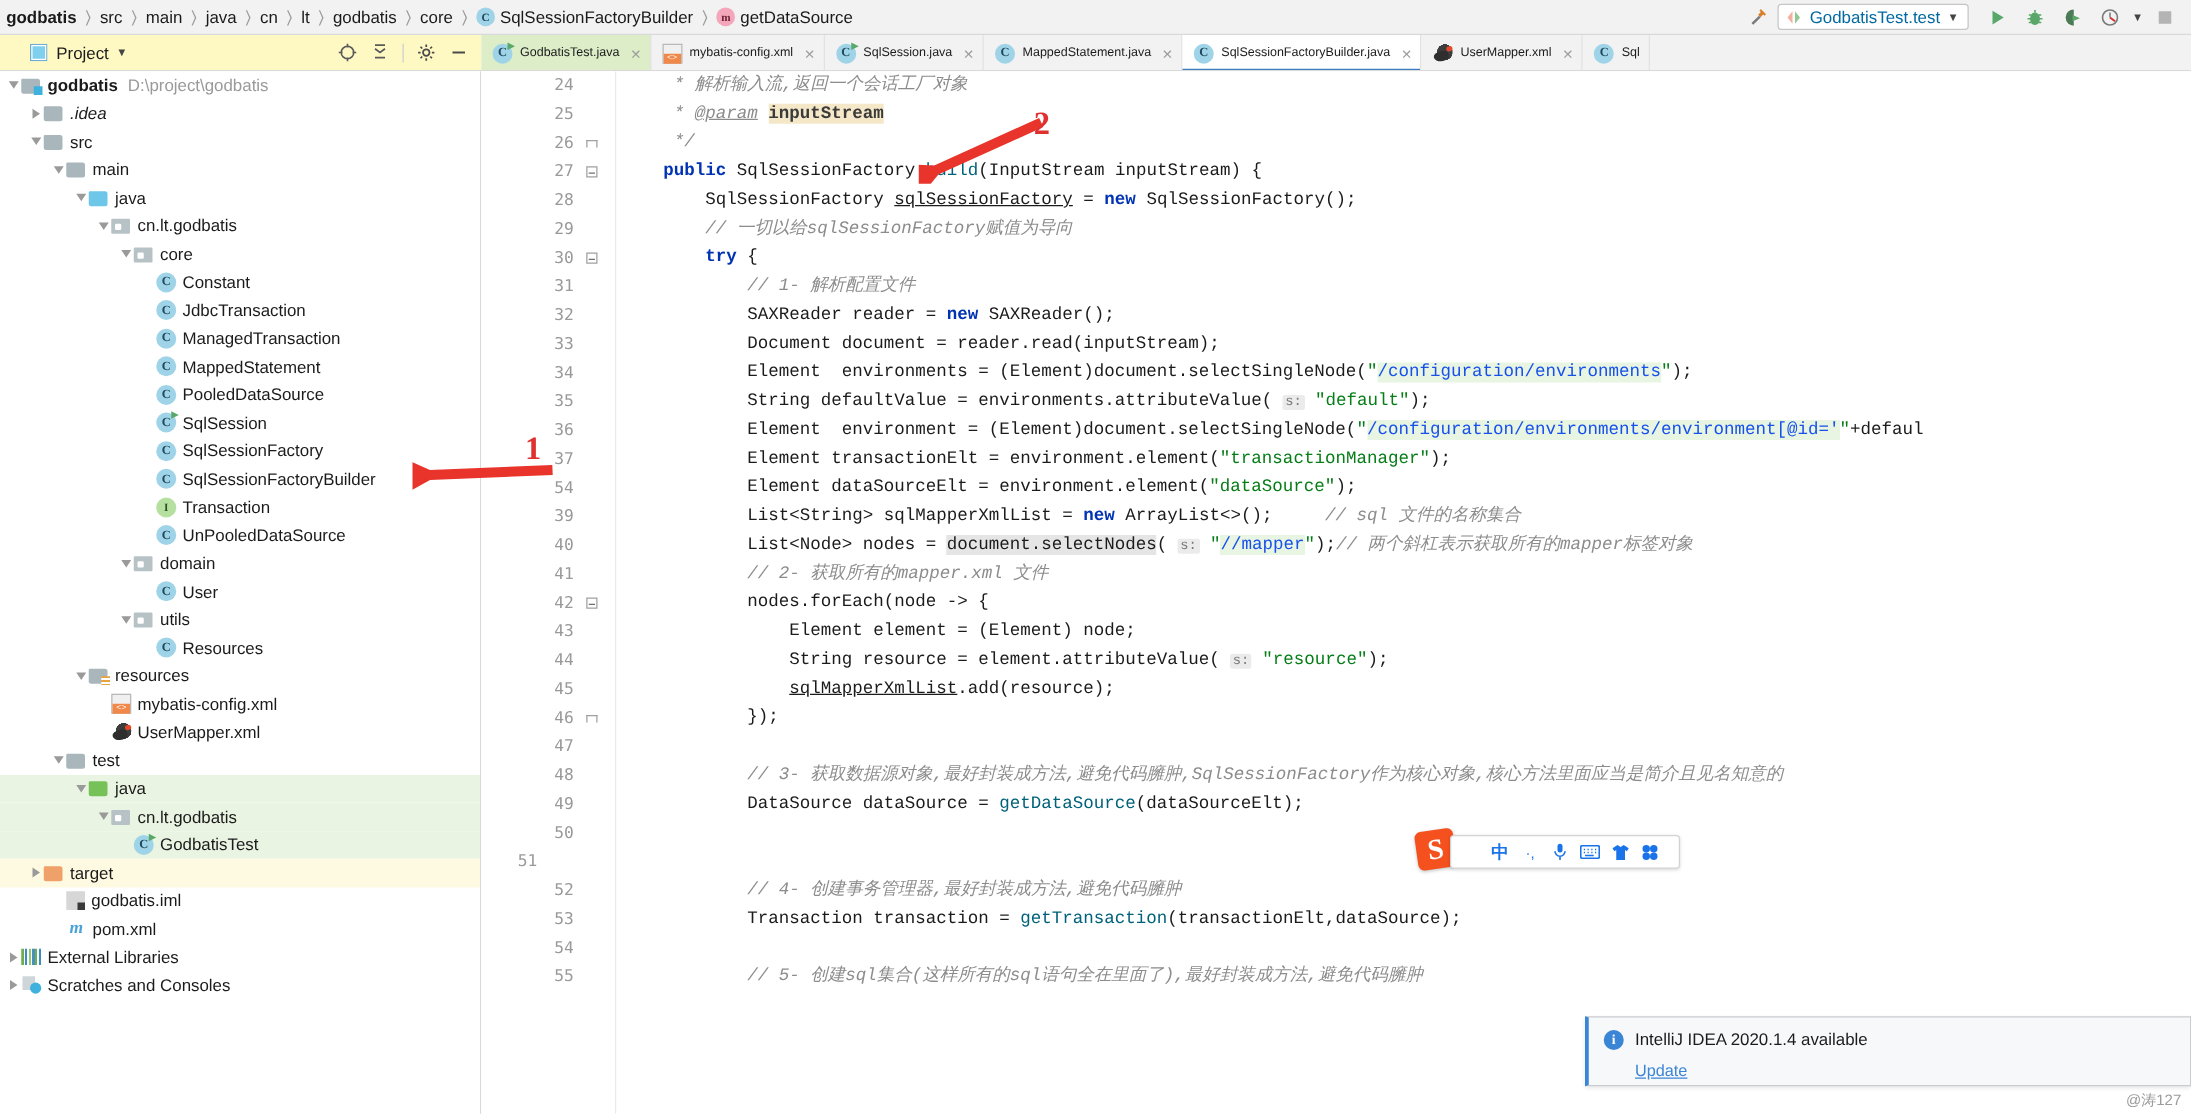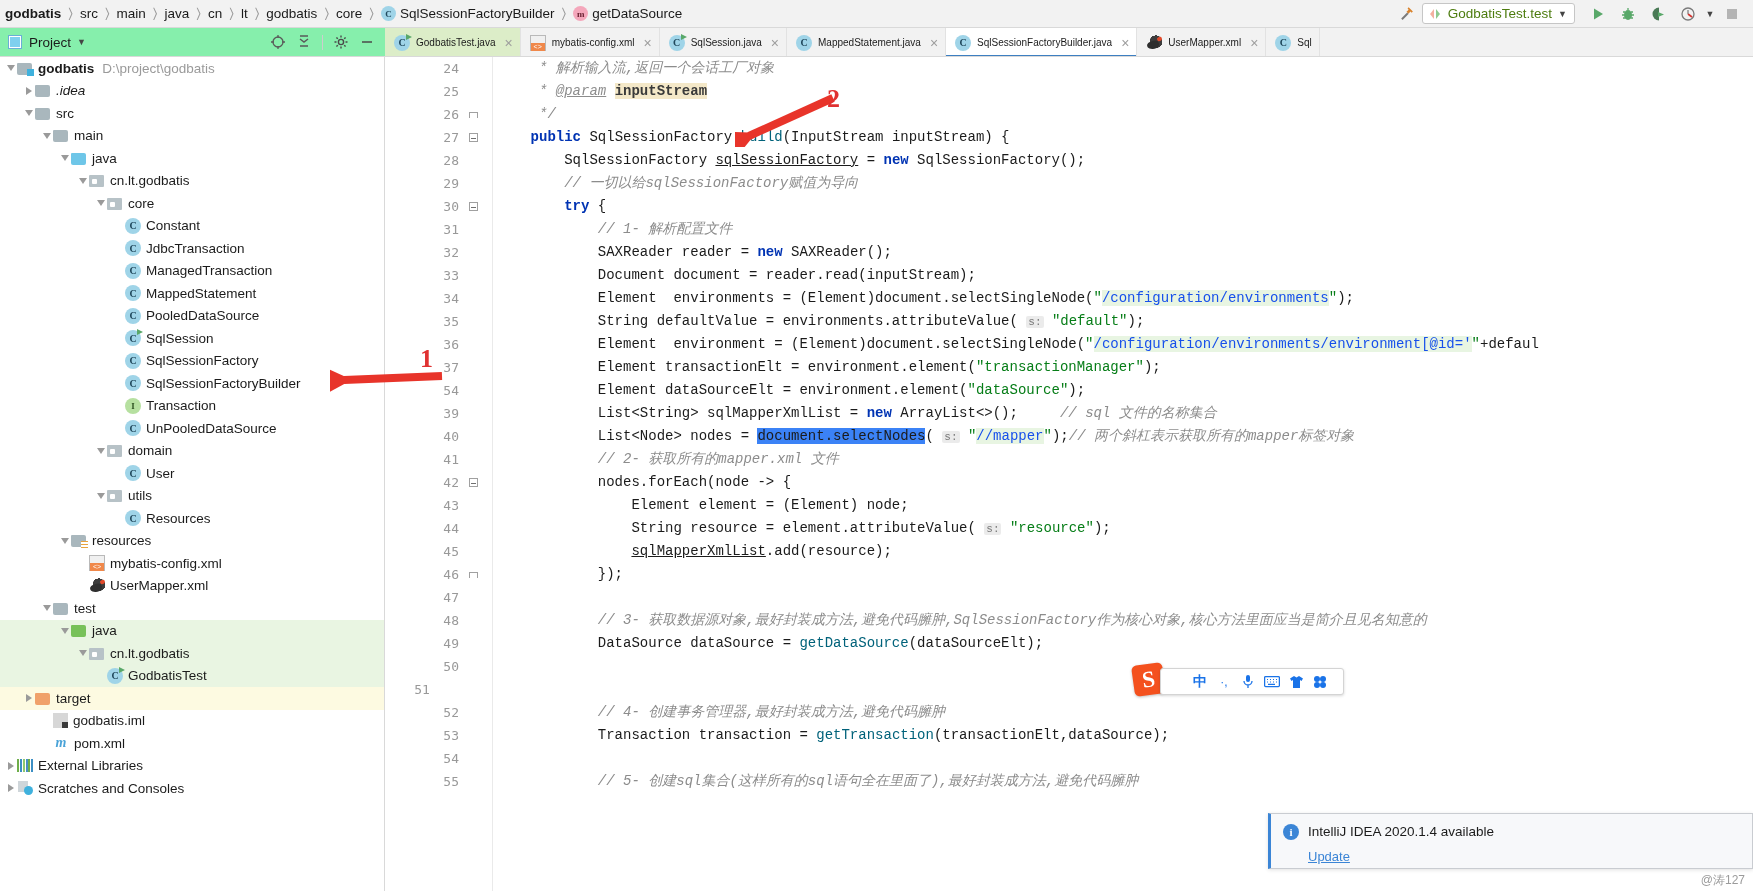--- a/index.html
+++ b/index.html
@@ -32,27 +32,27 @@
   .cicon.cls { background:#9fd4e8; }
   .cicon.mth { background:#f4a7bb; color:#6b2233; }
 
   #nav-right { margin-left:auto; display:flex; align-items:center; height:100%; padding-right:6px; }
   .navbtn { width:30px; height:26px; display:flex; align-items:center; justify-content:center; cursor:default; }
   #runcfg {
     display:flex; align-items:center; gap:6px;
     background:#fff; border:1px solid #c6c6c6; border-radius:3px;
     height:21px; padding:0 7px 0 5px; margin-right:8px;
   }
-  #runcfg .lbl { font-size:13.5px; color:#4d7c0f; }
+  #runcfg .lbl { font-size:13.5px; color:#0369a1; }
 
   
   #projhdr {
     position:absolute; top:28px; left:0; width:385px; height:29px;
-    background:#86efac; border-bottom:1px solid #d9d9d9;
-    display:flex; align-items:center; padding-left:8px;
+    background:#fef9c3; border-bottom:1px solid #d9d9d9;
+    display:flex; align-items:center; padding-left:24px;
   }
   #projhdr .ttl { font-size:13.5px; color:#1b1b1b; margin-left:7px; }
   #projhdr .acts { margin-left:auto; display:flex; align-items:center; gap:2px; padding-right:6px; }
   .hact { width:24px; height:22px; display:flex; align-items:center; justify-content:center; }
   .vsep { width:1px; height:15px; background:#cdcdcd; margin:0 4px; }
 
   #tabbar {
     position:absolute; top:28px; left:385px; width:1368px; height:29px;
     background:#f2f2f2; border-bottom:1px solid #d9d9d9;
     display:flex; align-items:stretch; overflow:hidden;
@@ -151,21 +151,21 @@
   .cl { height:23px; line-height:23px; white-space:pre; }
   .kw { color:#0033b3; font-weight:bold; }
   .str { color:#067d17; }
   .xpath { color:#1750eb; background:#e8f5e2; }
   .cmt { color:#8c8c8c; font-style:italic; }
   .doc { color:#8c8c8c; font-style:italic; }
   .docparam { color:#8c8c8c; font-style:italic; text-decoration:underline; }
   .hl-param { background:#f4e8c8; font-weight:bold; font-style:normal; color:#3a3a3a; }
   .fn { color:#00627a; }
   .field { text-decoration:underline; }
-  .srchhl { background:#3b82f6; }
+  .srchhl { background:#e5e5e5; }
   .hint { background:#ebebeb; color:#7a7a7a; font-size:11px; padding:0 2px; border-radius:2px; }
 
   
   .anno { position:absolute; color:#e03131; font-family:"Liberation Serif", serif; font-size:26px; font-weight:bold; }
 
   
   #ime {
     position:absolute; left:1160px; top:668px; width:184px; height:27px;
     background:#ffffff; border:1px solid #d4d4d4; border-radius:3px;
     display:flex; align-items:center; gap:2px; padding-left:28px;

